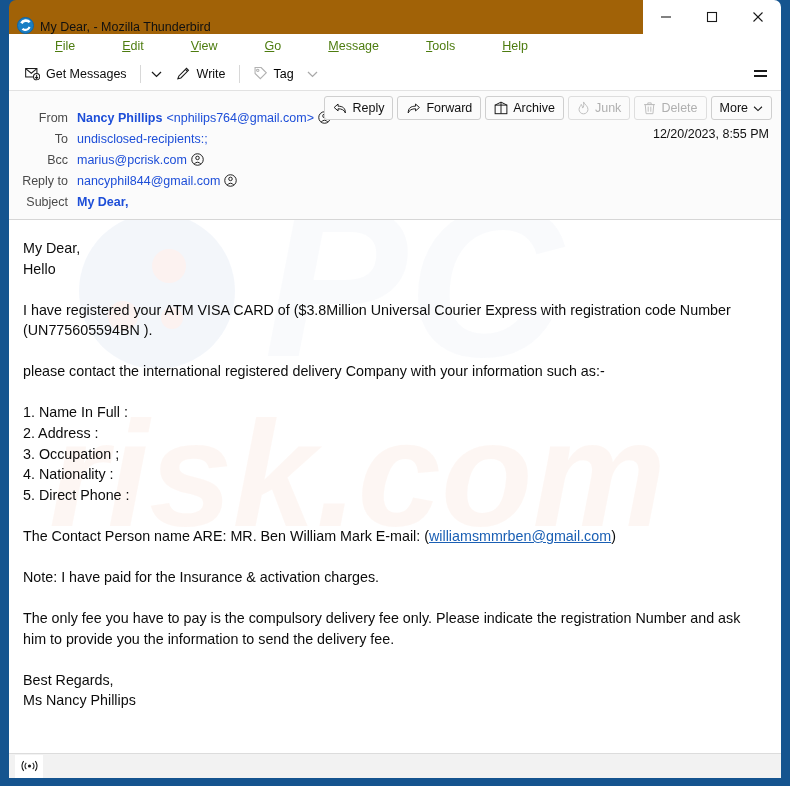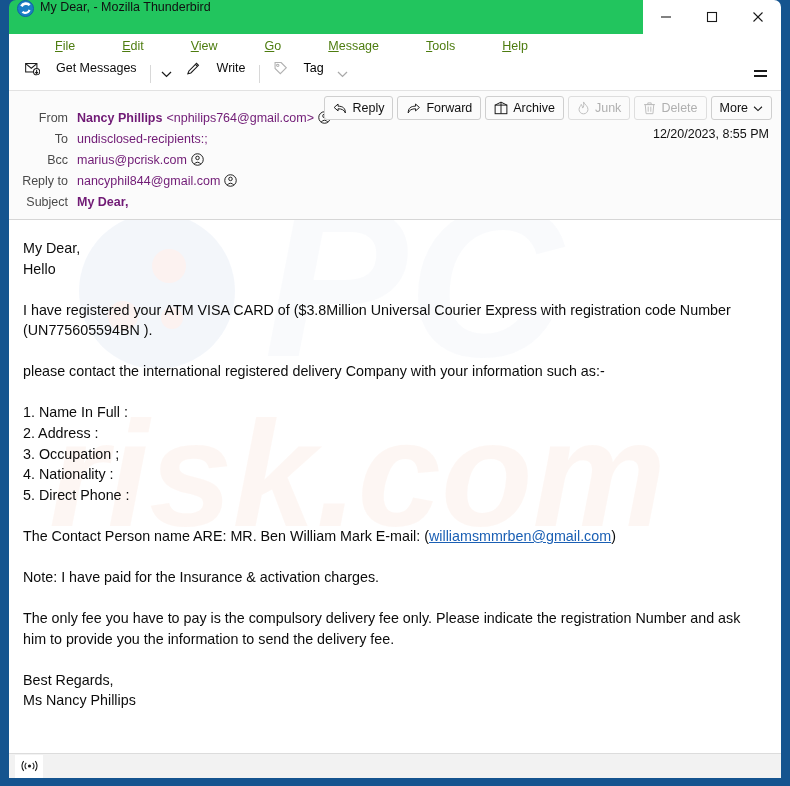--- a/index.html
+++ b/index.html
@@ -27,23 +27,23 @@
   #titlebar {
     height: 34px;
     flex: 0 0 34px;
     background: #15548f;
     display: flex;
     align-items: center;
     position: relative;
   }
   #title-left {
     display: flex;
-    align-items: flex-start;
+    align-items: flex-end;
     height: 34px;
-    background: #22c55e;
+    background: #a16207;
     border-top-left-radius: 7px;
     padding: 0 10px 0 8px;
     flex: 1 1 auto;
     min-width: 0;
   }
   #tb-logo {
     width: 17px; height: 17px;
     flex: 0 0 17px;
     margin-right: 6px;
     display: block;
@@ -108,21 +108,22 @@
     flex: 0 0 33px;
     height: 33px;
     background: #ffffff;
     display: flex;
     align-items: center;
     padding: 0 6px 0 8px;
     gap: 0px;
   }
   .tb-btn {
     display: flex;
-    gap: 16px;
+    align-items: center;
+    gap: 6px;
     height: 25px;
     padding: 0 8px;
     border: none;
     background: transparent;
     font-size: 12.5px;
     color: #0c0c0c;
     white-space: nowrap;
     cursor: default;
     border-radius: 3px;
   }
@@ -164,21 +165,21 @@
   .hdr-label {
     flex: 0 0 68px;
     text-align: right;
     font-size: 12.5px;
     color: #4a4a4a;
     padding-right: 9px;
     white-space: nowrap;
   }
   .hdr-value {
     font-size: 12.5px;
-    color: #701a75;
+    color: #1d4ed8;
     display: flex;
     align-items: center;
     gap: 4px;
     white-space: nowrap;
   }
   .hdr-value.bold { font-weight: bold; }
   .hdr-name { font-weight: bold; }
   .contact-icon { display:block; flex:0 0 13px; }
 
   #hdr-actions {

